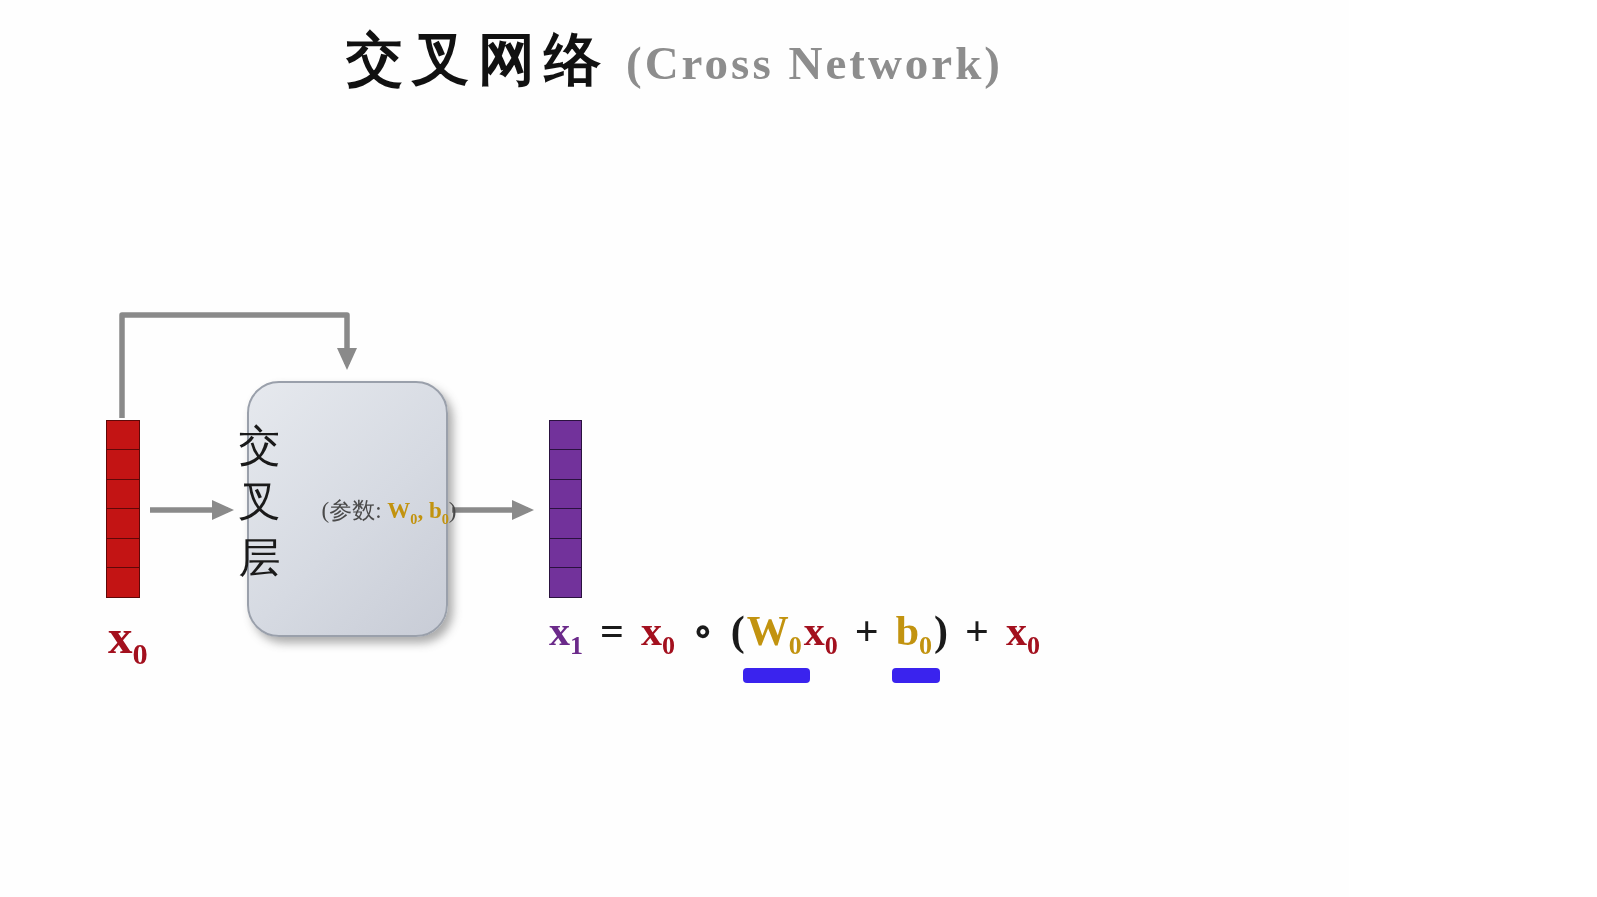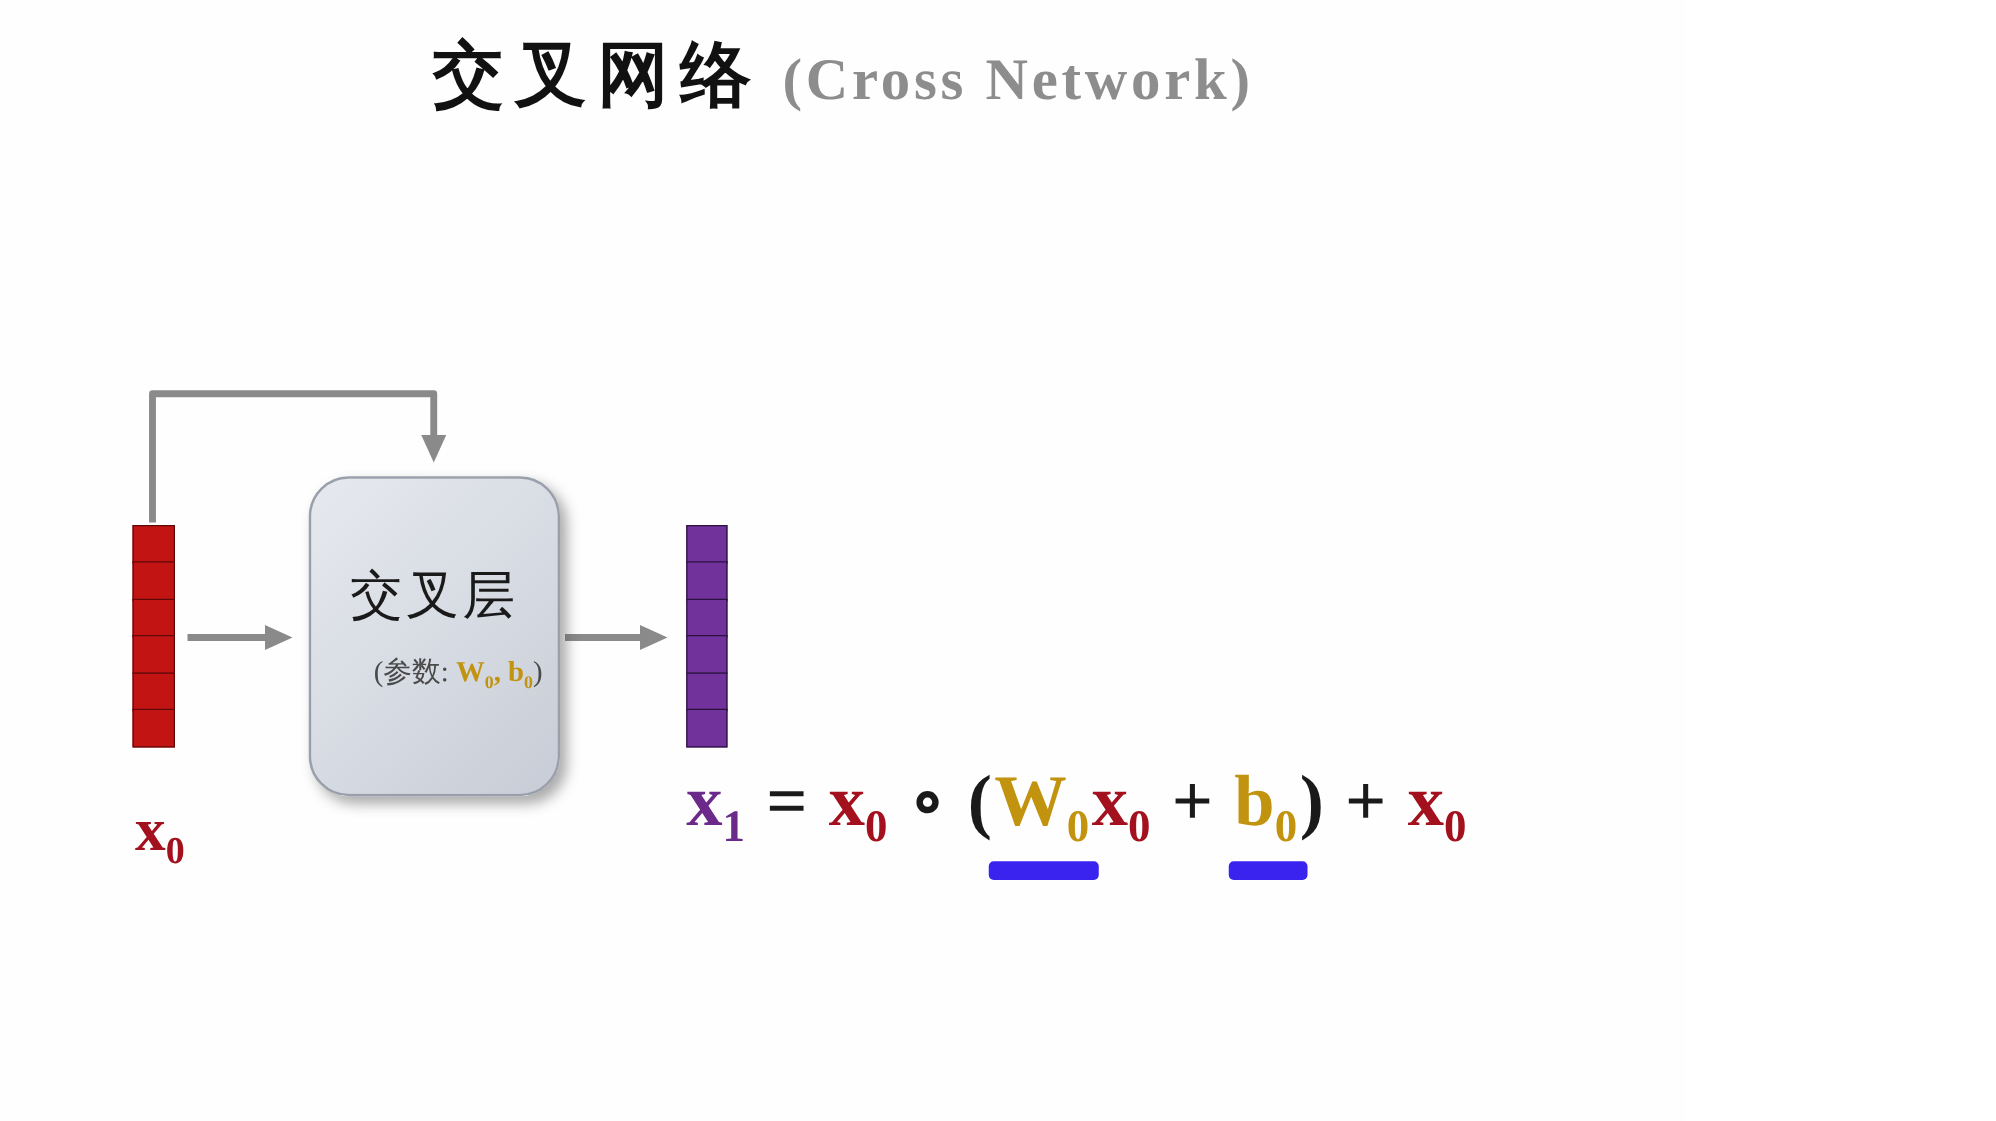--- a/index.html
+++ b/index.html
@@ -19,38 +19,38 @@
   
   .vector{position:absolute;display:flex;flex-direction:column;}
   .vector .cell{flex:1;border:1.8px solid;}
   .vector .cell + .cell{margin-top:-1.8px;}
   .vector.red{left:106px;top:420px;width:34px;height:178px;}
   .vector.red .cell{background:var(--red);border-color:var(--red-border);}
   .vector.purple{left:549px;top:420px;width:33px;height:178px;}
   .vector.purple .cell{background:var(--purple);border-color:var(--purple-border);}
 
   
-  .x0-label{position:absolute;left:108px;top:635px;font-size:49px;font-weight:bold;color:var(--dark-red);}
+  .x0-label{position:absolute;left:108px;top:608px;font-size:49px;font-weight:bold;color:var(--dark-red);}
   .x0-label sub, .formula sub, .box-params sub{font-size:0.62em;}
 
   
   .cross-box{
     position:absolute;left:247px;top:381px;width:201px;height:256px;
     background:linear-gradient(135deg,#e6e9ee 0%,#d6dae2 55%,#c8ccd6 100%);
     border:2px solid #9aa0ab;border-radius:32px;
     box-shadow:5px 6px 10px rgba(70,70,70,0.45);
-    display:flex;flex-direction:column;align-items:center;justify-content:center;
+    display:flex;flex-direction:row;align-items:center;justify-content:center;
     padding-bottom:14px;box-sizing:border-box;text-align:center;
   }
   .box-title{font-size:42px;color:#1a1a1a;letter-spacing:3px;}
   .box-params{font-size:23px;color:#4a4a4a;margin-top:18px;white-space:nowrap;margin-left:38px;}
   .box-params .gold{color:var(--gold);font-weight:bold;}
 
   
-  .formula{position:absolute;left:549px;top:606px;font-size:58px;font-weight:bold;white-space:nowrap;line-height:1.2;}
+  .formula{position:absolute;left:549px;top:606px;font-size:42px;font-weight:bold;white-space:nowrap;line-height:1.2;}
   .tok{display:inline-block;position:relative;}
   .c-purple{color:var(--purple-text);}
   .c-red{color:var(--dark-red);}
   .c-gold{color:var(--gold);}
   .c-black{color:var(--black);}
   .tok.u::after{
     content:"";position:absolute;left:-4px;right:-8px;bottom:-21px;height:15px;
     background:var(--blue-bar);border-radius:4px;
   }
 </style>

